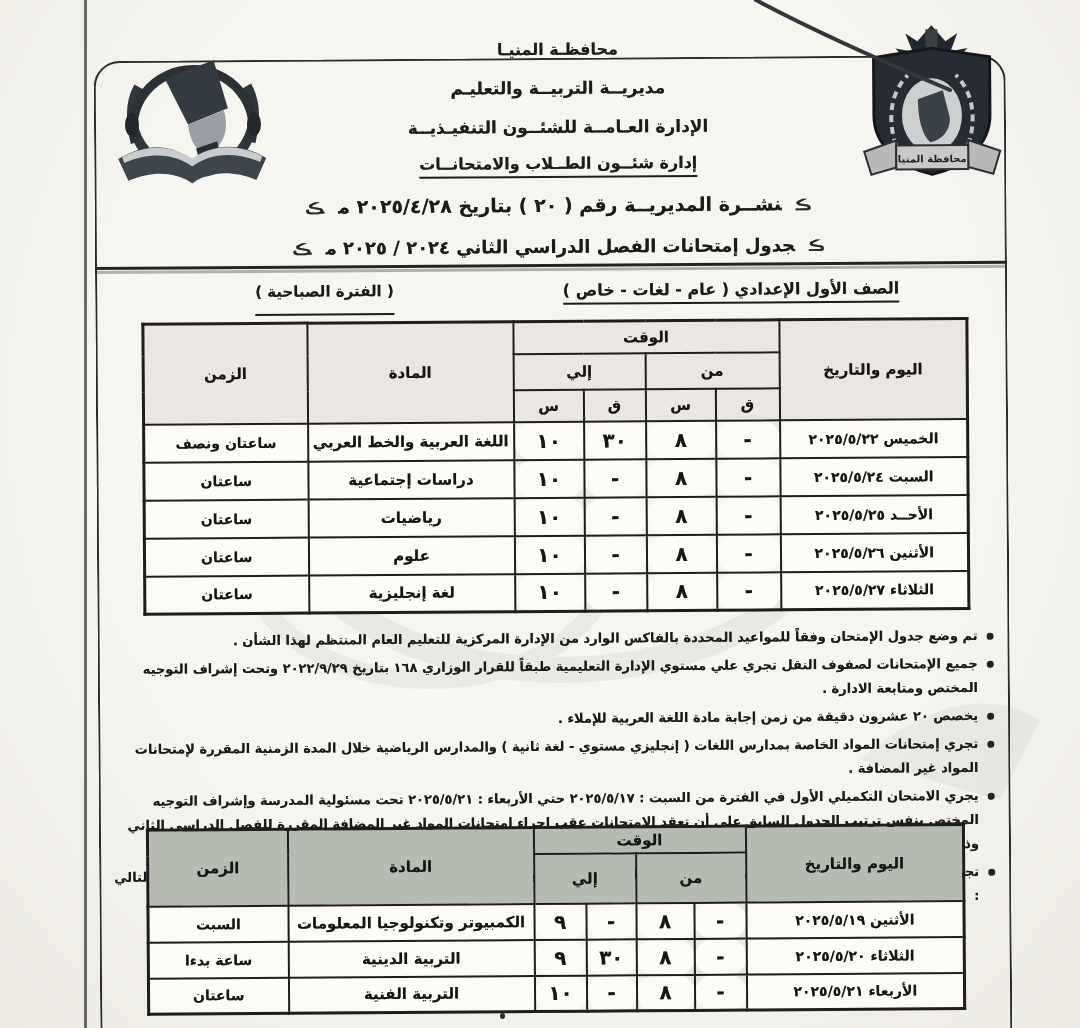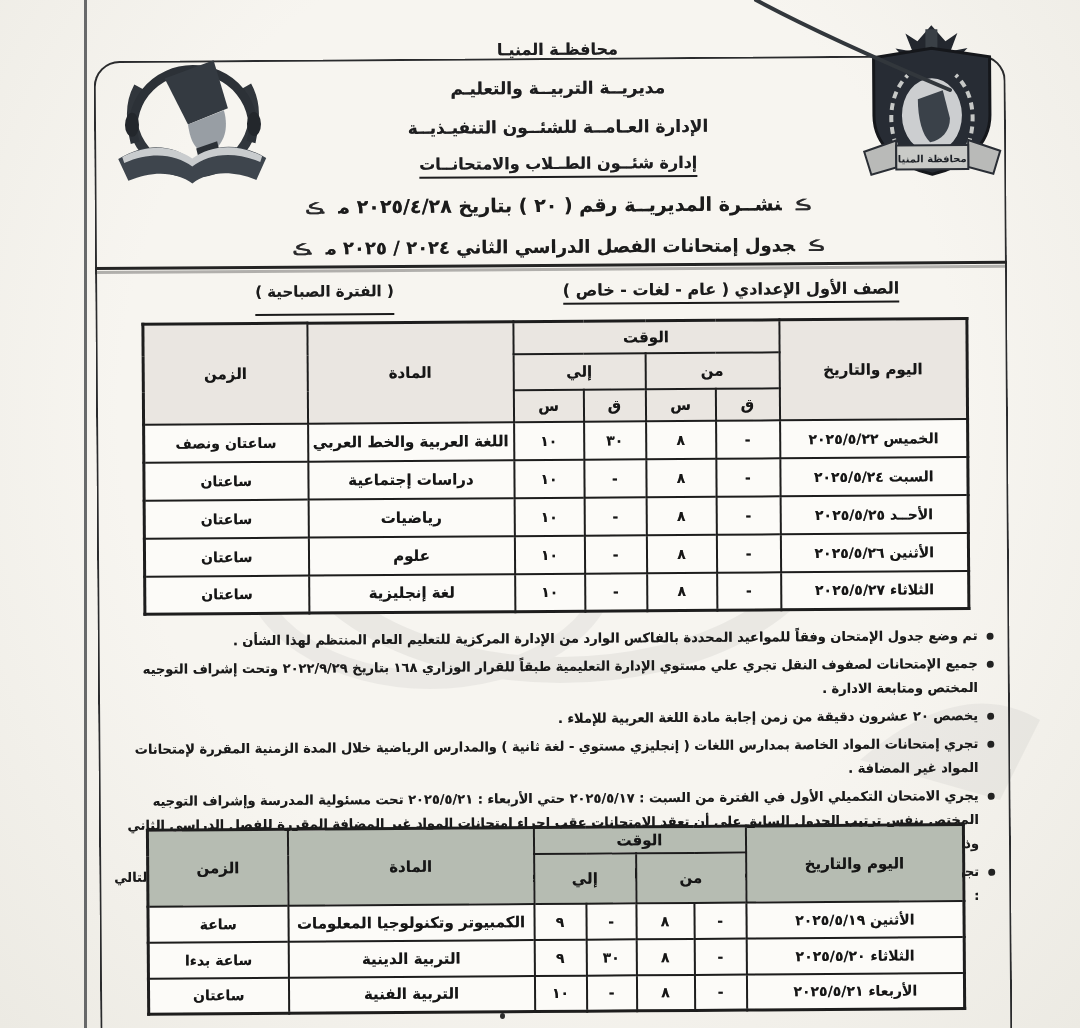--- a/index.html
+++ b/index.html
@@ -71,21 +71,21 @@
   .tbl1 { position:absolute; left:142px; top:320px; width:824px;
     border:3px solid #1d1d1d; }
   .tbl2 { position:absolute; left:143px; top:826px; width:816px;
     border:3px solid #1d1d1d; }
   th, td { border:2px solid #1d1d1d; text-align:center; vertical-align:middle;
     overflow:hidden; text-shadow:0 0 .5px rgba(20,20,20,.5); }
   .tbl1 th { background:#eae6e1; font-size:15px; }
   .tbl2 th { background:#b6bcb2; font-size:15px; }
   .tbl1 td, .tbl2 td { background:#fcfbf8; }
   .cell-day { font-size:14px; }
-  .cell-num { font-size:14px; }
+  .cell-num { font-size:20px;border-radius:19px; }
   .cell-subject { font-size:15px; }
   .cell-duration { font-size:14px; }
   .r1 { height:32px; } .r2 { height:36px; } .r3 { height:32px; }
   .tbl1 tbody tr { height:38px; }
   .t2r1 { height:26px; } .t2r2 { height:50px; }
   .tbl2 tbody tr { height:36px; }
   
   .notes { position:absolute; left:104px; top:627px; width:888px;
     direction:rtl; text-align:right; }
   .note { display:flex; align-items:flex-start; margin-bottom:4px;
@@ -287,21 +287,21 @@
         </tr>
       </thead>
       <tbody>
         <tr>
           <td class="cell-day">الأثنين ٢٠٢٥/٥/١٩</td>
           <td class="cell-num">-</td>
           <td class="cell-num">٨</td>
           <td class="cell-num">-</td>
           <td class="cell-num">٩</td>
           <td class="cell-subject">الكمبيوتر وتكنولوجيا المعلومات</td>
-          <td class="cell-duration">ساعة</td>
+          <td class="cell-duration">السبت</td>
         </tr>
         <tr>
           <td class="cell-day">الثلاثاء ٢٠٢٥/٥/٢٠</td>
           <td class="cell-num">-</td>
           <td class="cell-num">٨</td>
           <td class="cell-num">٣٠</td>
           <td class="cell-num">٩</td>
           <td class="cell-subject">التربية الدينية</td>
           <td class="cell-duration">ساعة بدءا</td>
         </tr>

